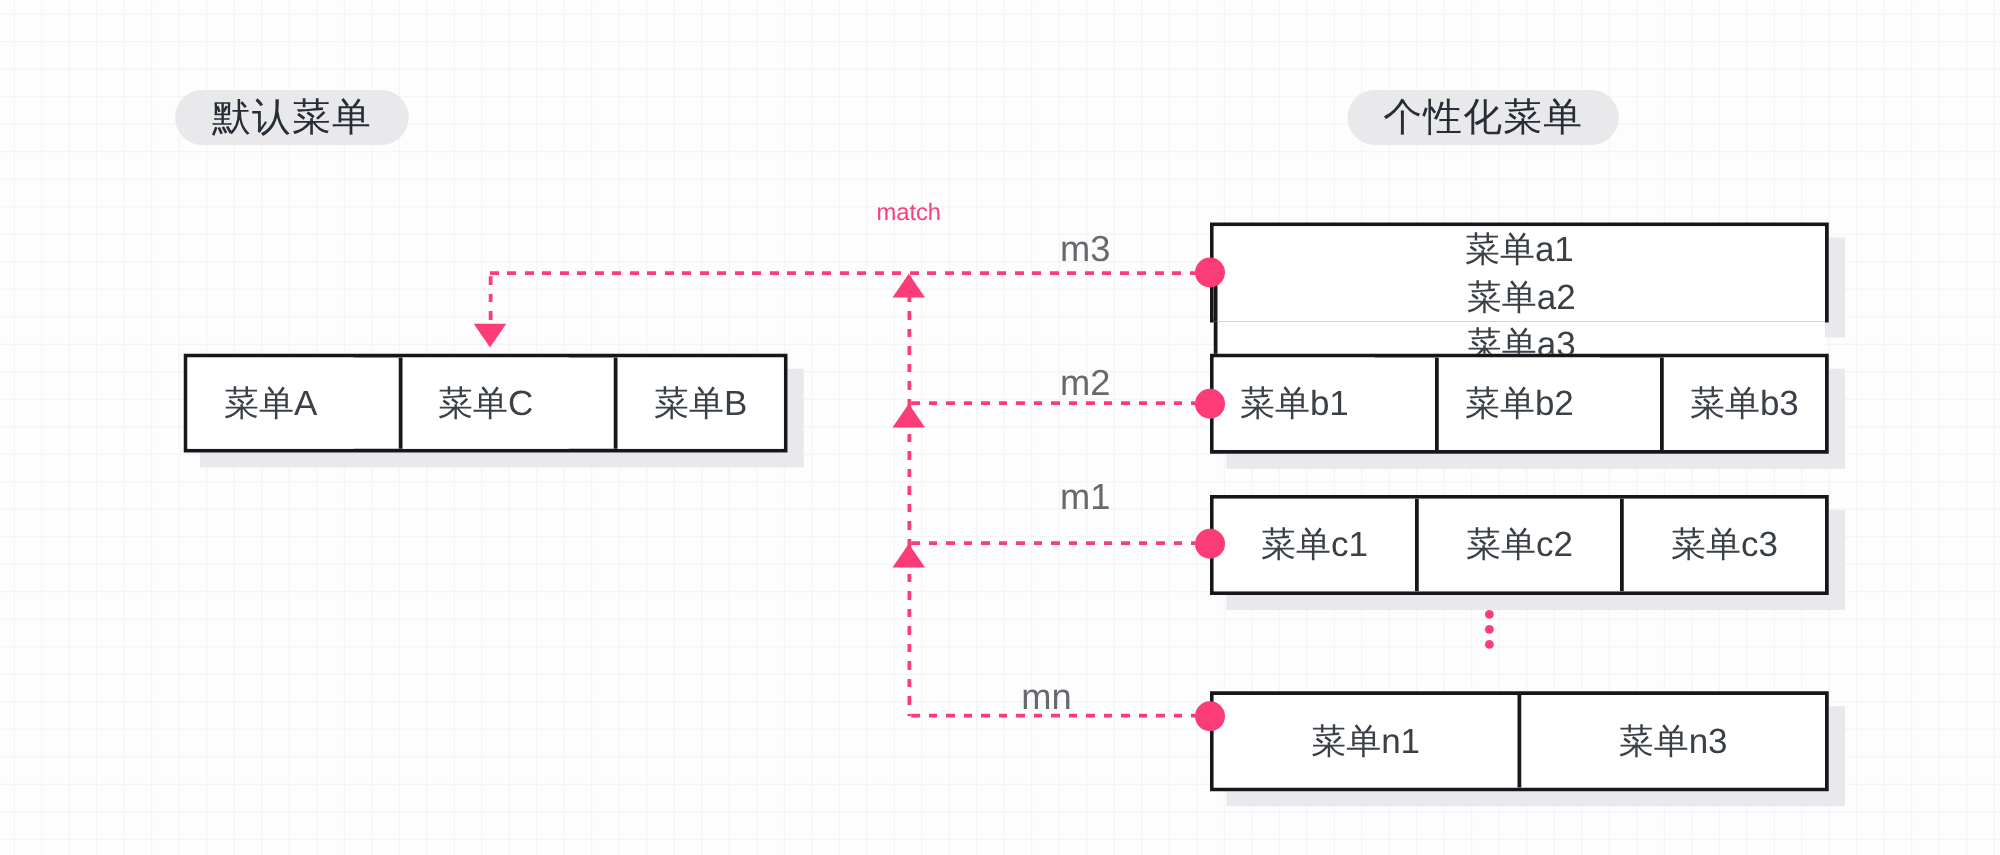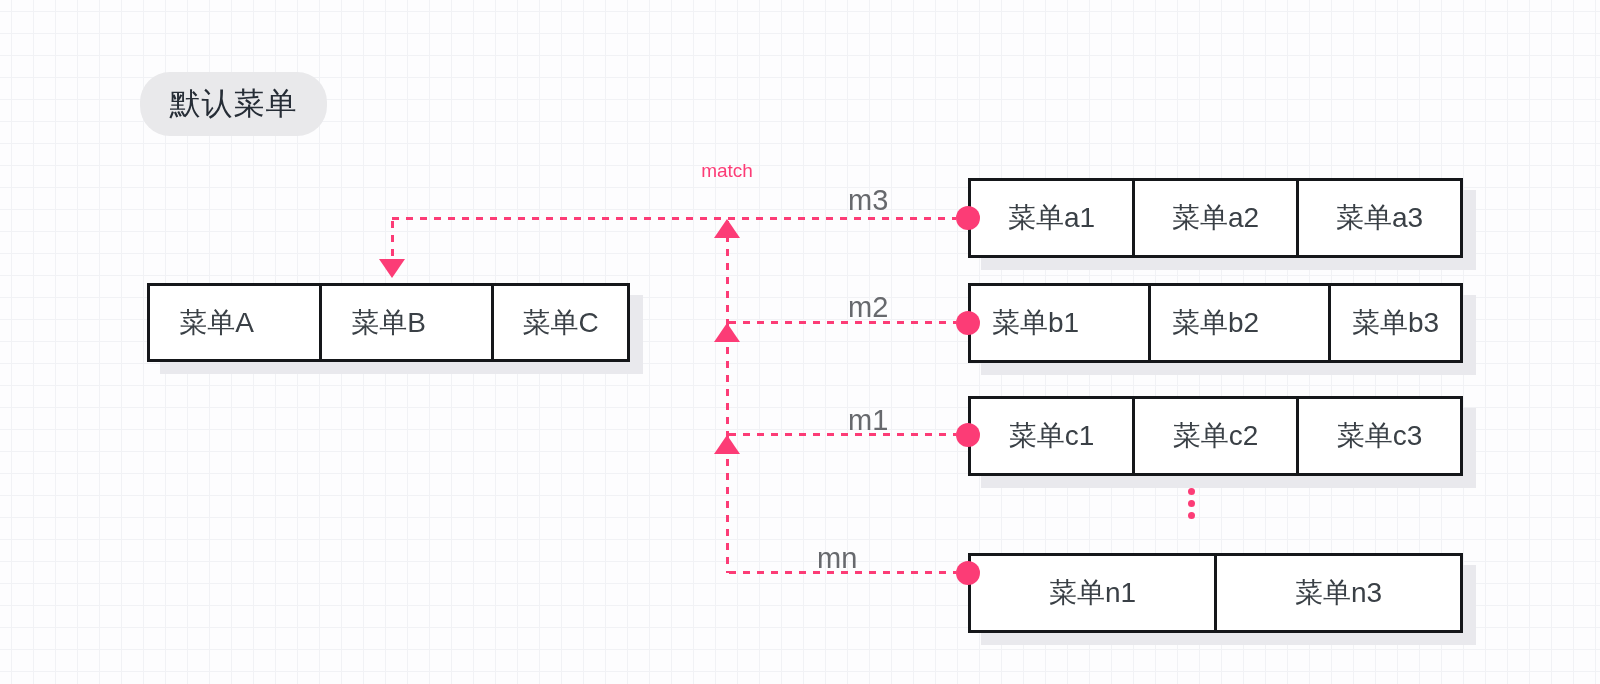--- a/index.html
+++ b/index.html
@@ -19,49 +19,49 @@
   .canvas{
     position:relative;width:1600px;height:684px;overflow:hidden;
     background-color:var(--bg);
     background-image:
       linear-gradient(var(--grid-line) 1px, transparent 1px),
       linear-gradient(90deg, var(--grid-line) 1px, transparent 1px);
     background-size:22px 22px;
     background-position:11px 11px;
   }
   .pill{
-    position:absolute;height:64px;border-radius:30px;background:var(--pill-bg);
+    position:absolute;height:44px;border-radius:30px;background:var(--pill-bg);
     color:var(--pill-text);font-size:31px;display:flex;align-items:center;justify-content:center;
     letter-spacing:1px;
   }
   .pill-left{left:140px;top:72px;width:187px;}
   .pill-right{left:1078px;top:72px;width:217px;}
   .menu-row{
     position:absolute;display:flex;background:#fff;
     border:3px solid var(--border);
     box-shadow:13px 12px 0 0 var(--shadow);
   }
   .menu-row .cell{
     flex:1;display:flex;align-items:center;justify-content:center;
     font-size:28px;color:var(--cell-text);background:#fff;
   }
   .menu-row .cell + .cell{border-left:3px solid var(--border);}
   .row-left{left:147px;top:283px;width:483px;height:79px;gap:36px;}
   .row-right{left:968px;width:495px;height:80px;}
-  .row-m3{top:178px;}
+  .row-m3{top:178px;flex-direction:column;}
   .row-m2{top:283px;gap:48px;}
   .row-m1{top:396px;}
   .row-mn{top:533px;margin-top:20px;}
   .row-label{
     position:absolute;width:90px;text-align:left;
     font-size:29px;color:var(--label-gray);line-height:1;
   }
   .lbl-m3{left:848px;top:186px;}
   .lbl-m2{left:848px;top:293px;}
-  .lbl-m1{left:848px;top:406px;}
+  .lbl-m1{left:848px;top:384px;}
   .lbl-mn{left:817px;top:544px;}
   .match-label{
     position:absolute;left:667px;top:160px;width:120px;text-align:center;
     font-size:19px;color:var(--pink);
   }
   .hline{position:absolute;height:3px;background:repeating-linear-gradient(90deg,var(--pink) 0 7px,transparent 7px 14px);}
   .vline{position:absolute;width:3px;background:repeating-linear-gradient(180deg,var(--pink) 0 7px,transparent 7px 14px);}
   .hline-top{left:392px;top:217px;width:564px;}
   .hline-m2{left:729px;top:321px;width:227px;}
   .hline-m1{left:729px;top:433px;width:227px;}
@@ -95,25 +95,28 @@
   .ellipsis span{width:7px;height:7px;border-radius:50%;background:var(--pink);}
 </style>
 </head>
 <body>
 
 <div class="canvas">
 
   <div class="pill pill-left">
     <span>默认菜单</span>
   </div>
+  <div class="pill pill-right">
+    <span>个性化菜单</span>
+  </div>
 
   <div class="menu-row row-left">
     <div class="cell">菜单A</div>
+    <div class="cell">菜单C</div>
     <div class="cell">菜单B</div>
-    <div class="cell">菜单C</div>
   </div>
 
   <div class="menu-row row-right row-m3">
     <div class="cell">菜单a1</div>
     <div class="cell">菜单a2</div>
     <div class="cell">菜单a3</div>
   </div>
   <div class="menu-row row-right row-m2">
     <div class="cell">菜单b1</div>
     <div class="cell">菜单b2</div>

